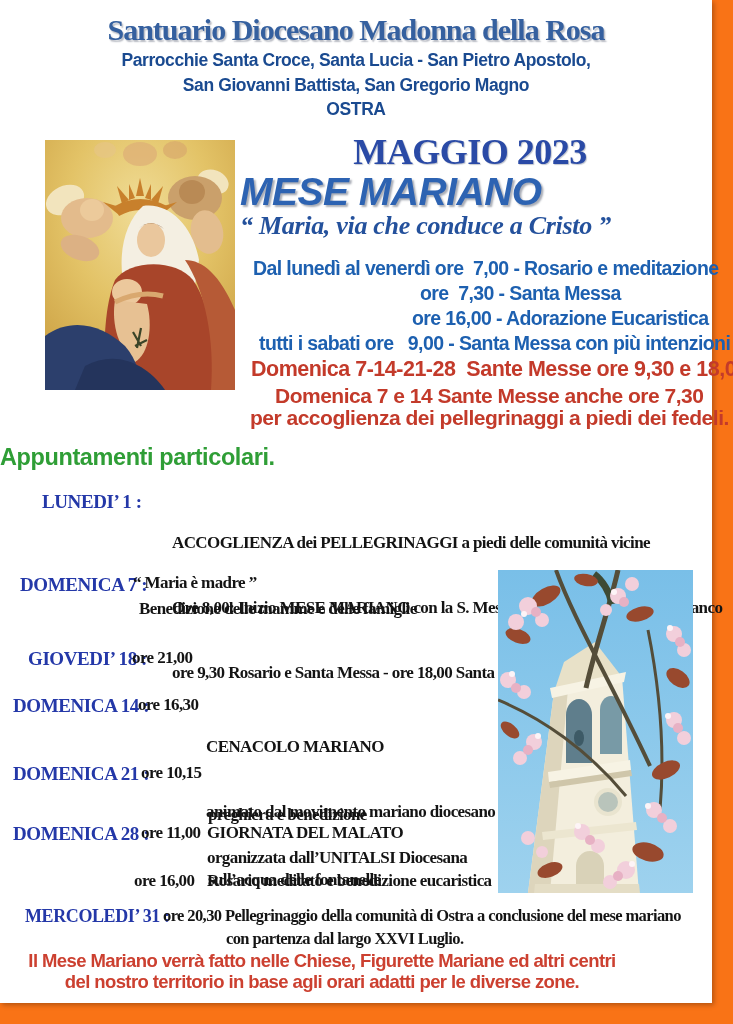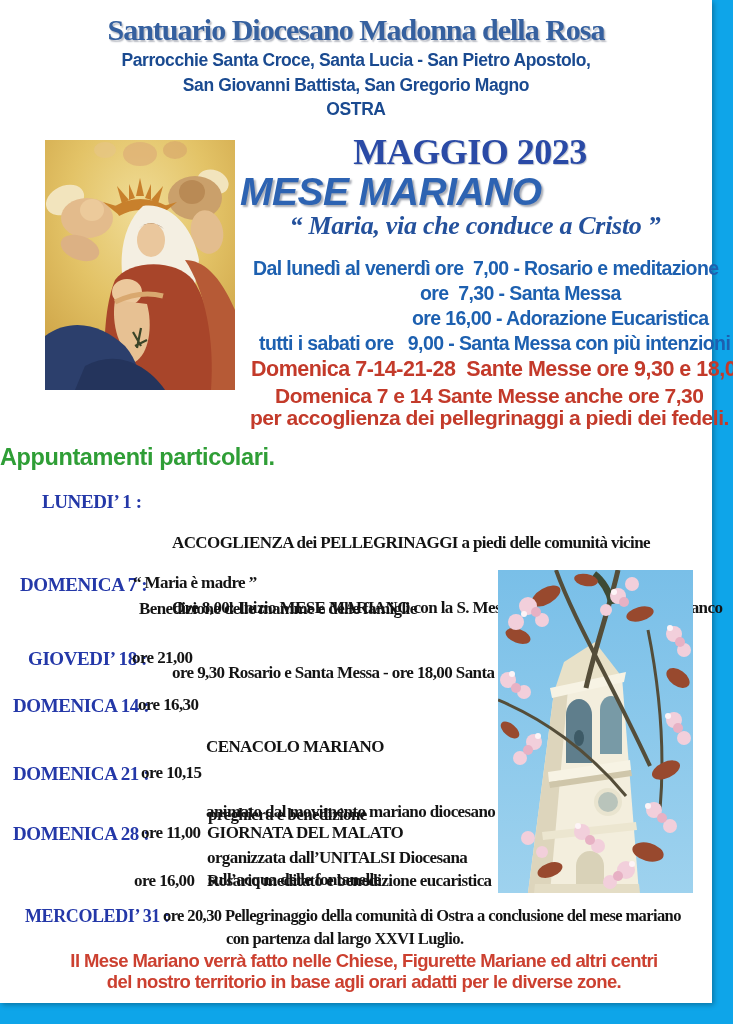--- a/index.html
+++ b/index.html
@@ -1,19 +1,19 @@
 <!DOCTYPE html>
 <html><head>
 <meta charset="utf-8">
 <style>
   html,body{margin:0;padding:0;}
   .canvas{
     position:relative;
     width:733px;height:1024px;
-    background:#0ea5e9;
+    background:#f97316;
     overflow:hidden;
     font-family:"Liberation Sans", sans-serif;
   }
   .page{
     position:absolute;left:0;top:0;
     width:712px;height:1003px;
     background:#ffffff;
     box-shadow:2px 2px 5px rgba(0,0,0,.28);
   }
   .abs{position:absolute;white-space:pre;}
@@ -32,21 +32,21 @@
     font-family:"Liberation Serif", serif;font-weight:bold;
     font-size:36px;letter-spacing:-.5px;color:#2a4aa6;
     text-shadow:1px 1px 1px #c2c6cf;
   }
   .hero-title{
     left:240px;width:460px;top:170px;
     font-weight:bold;font-style:italic;font-size:39px;letter-spacing:-.5px;
     color:#2d63b2;text-shadow:2px 2px 2px #a9adb6;
   }
   .hero-motto{
-    left:240px;width:470px;top:211px;text-align:center;
+    left:240px;width:470px;top:211px;
     font-family:"Liberation Serif", serif;font-weight:bold;font-style:italic;
     font-size:26px;letter-spacing:-.3px;color:#24519c;
   }
   
   .sched{font-weight:bold;font-size:19.5px;letter-spacing:-.6px;color:#1d60b0;}
   
   .red{font-weight:bold;color:#c33a2a;letter-spacing:-.5px;}
   
   .green-heading{
     left:0;width:712px;top:444px;text-align:left;
@@ -59,21 +59,21 @@
   }
   .body-serif{
     font-family:"Liberation Serif", serif;font-weight:bold;
     font-size:17px;letter-spacing:-.6px;color:#141414;
   }
   .lh25 div{line-height:25px;}
   
   .footer-red{
     left:0;width:644px;top:951px;text-align:center;
     font-weight:bold;font-size:18.5px;letter-spacing:-.6px;
-    line-height:20.5px;color:#cc4030;white-space:pre-line;padding-left:42px;
+    line-height:20.5px;color:#cc4030;white-space:pre-line;
   }
   figure{margin:0;padding:0;position:absolute;}
   svg{display:block;}
 </style>
 </head>
 <body>
 
 <div class="canvas">
   <div class="page">
 

